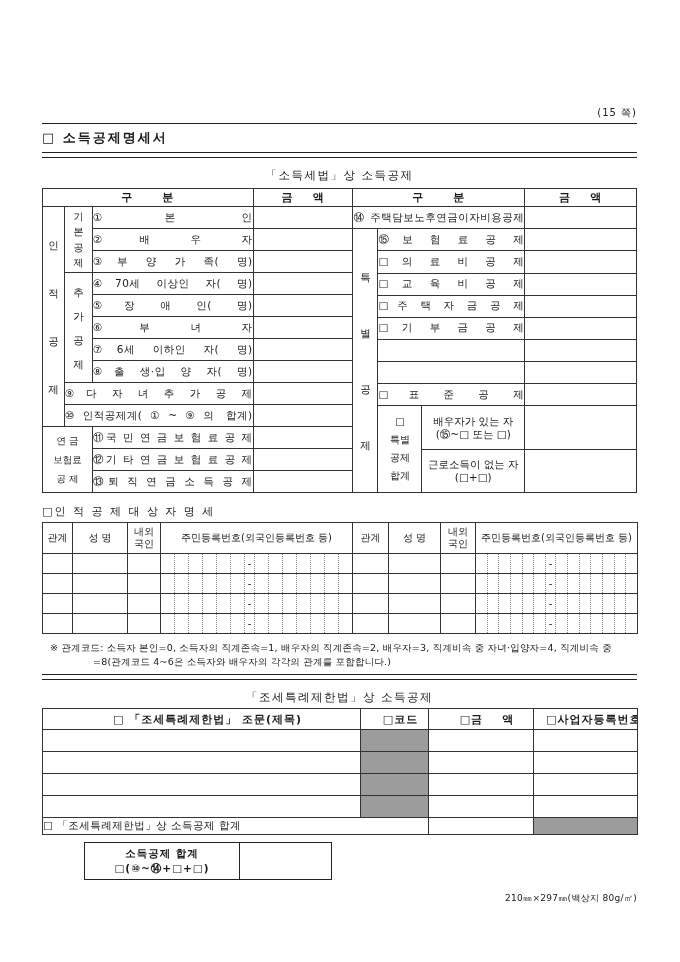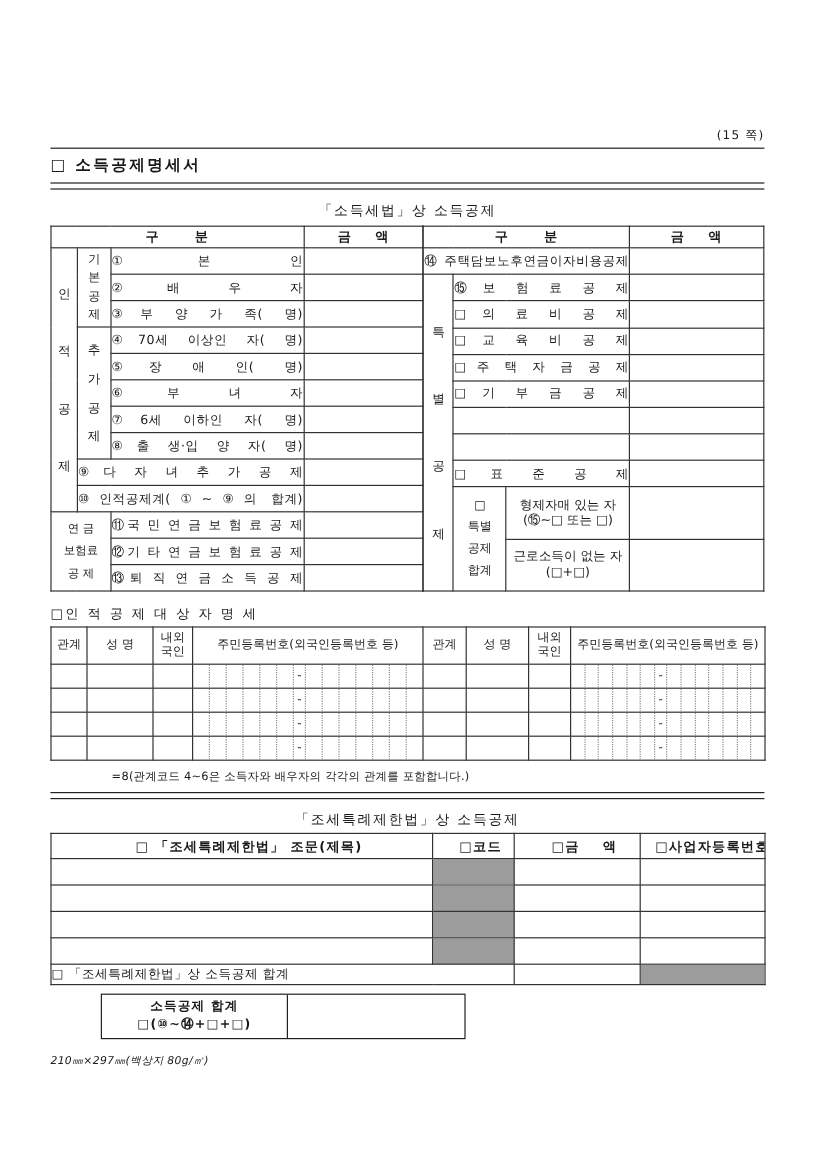--- a/index.html
+++ b/index.html
@@ -43,24 +43,24 @@
   .note .n1{margin-left:8px;}
   .note .nc{margin-left:51px;}
   
   .sl{margin-top:3px;}
   .sl td{height:21px;}
   .sl tr.hrow td{height:20px;padding-left:12px;}
   td.gray{background:#9c9c9c;}
   td.sl-total{height:16px;text-align:left;padding:0 4px;font-size:10.5px;letter-spacing:0.5px;}
   .sl tr.trow td{height:16px;}
   
-  .gt{display:flex;margin:7px 0 0 42px;border:1.5px solid #222;width:304px;height:38px;box-sizing:border-box;}
+  .gt{display:flex;margin:7px 0 0 42px;border:1.5px solid #222;width:248px;height:38px;box-sizing:border-box;}
   .gt-label{width:154px;border-right:1px solid #222;display:flex;flex-direction:column;align-items:center;justify-content:center;font-size:10.5px;line-height:15px;letter-spacing:1px;font-weight:600;}
   .gt-value{flex:1;}
-  .footer{margin-top:12px;text-align:left;font-size:9px;letter-spacing:0.3px;font-style:italic;}
+  .footer{margin-top:12px;text-align:right;font-size:9px;letter-spacing:0.3px;}
 </style>
 </head>
 <body>
 
 <div class="page">
 <div class="content">
 
   <div class="marker">(15 쪽)</div>
   <div class="rule"></div>
   <div class="title">□  소득공제명세서</div>
@@ -202,21 +202,21 @@
       </tr>
       <tr>
         <td colspan="2" class="lbl">□표 준 공 제</td>
         <td></td>
       </tr>
       <tr class="dh">
         <td rowspan="2" class="vl lh18">□
 특별
 공제
 합계</td>
-        <td class="ctr pre">형제자매 있는 자
+        <td class="ctr pre">배우자가 있는 자
 (⑮~□ 또는 □)</td>
         <td></td>
       </tr>
       <tr class="dh">
         <td class="ctr pre">근로소득이 없는 자
 (□+□)</td>
         <td></td>
       </tr>
     </tbody>
         </table>
@@ -421,20 +421,21 @@
                 <i></i>
                 <i></i>
                 <i></i>
               </div>
             </td>
     </tr>
   </tbody>
       </table>
 
   <div class="note">
+    <div class="n1">※ 관계코드: 소득자 본인=0, 소득자의 직계존속=1, 배우자의 직계존속=2, 배우자=3, 직계비속 중 자녀·입양자=4, 직계비속 중</div>
     <div class="nc">=8(관계코드 4~6은 소득자와 배우자의 각각의 관계를 포함합니다.)</div>
   </div>
 
   <div class="drule"></div>
 
   <div class="sect-title">「조세특례제한법」상 소득공제</div>
 
   <table class="t sl" style="width:595px;">
     <colgroup>
           <col style="width:318px">

